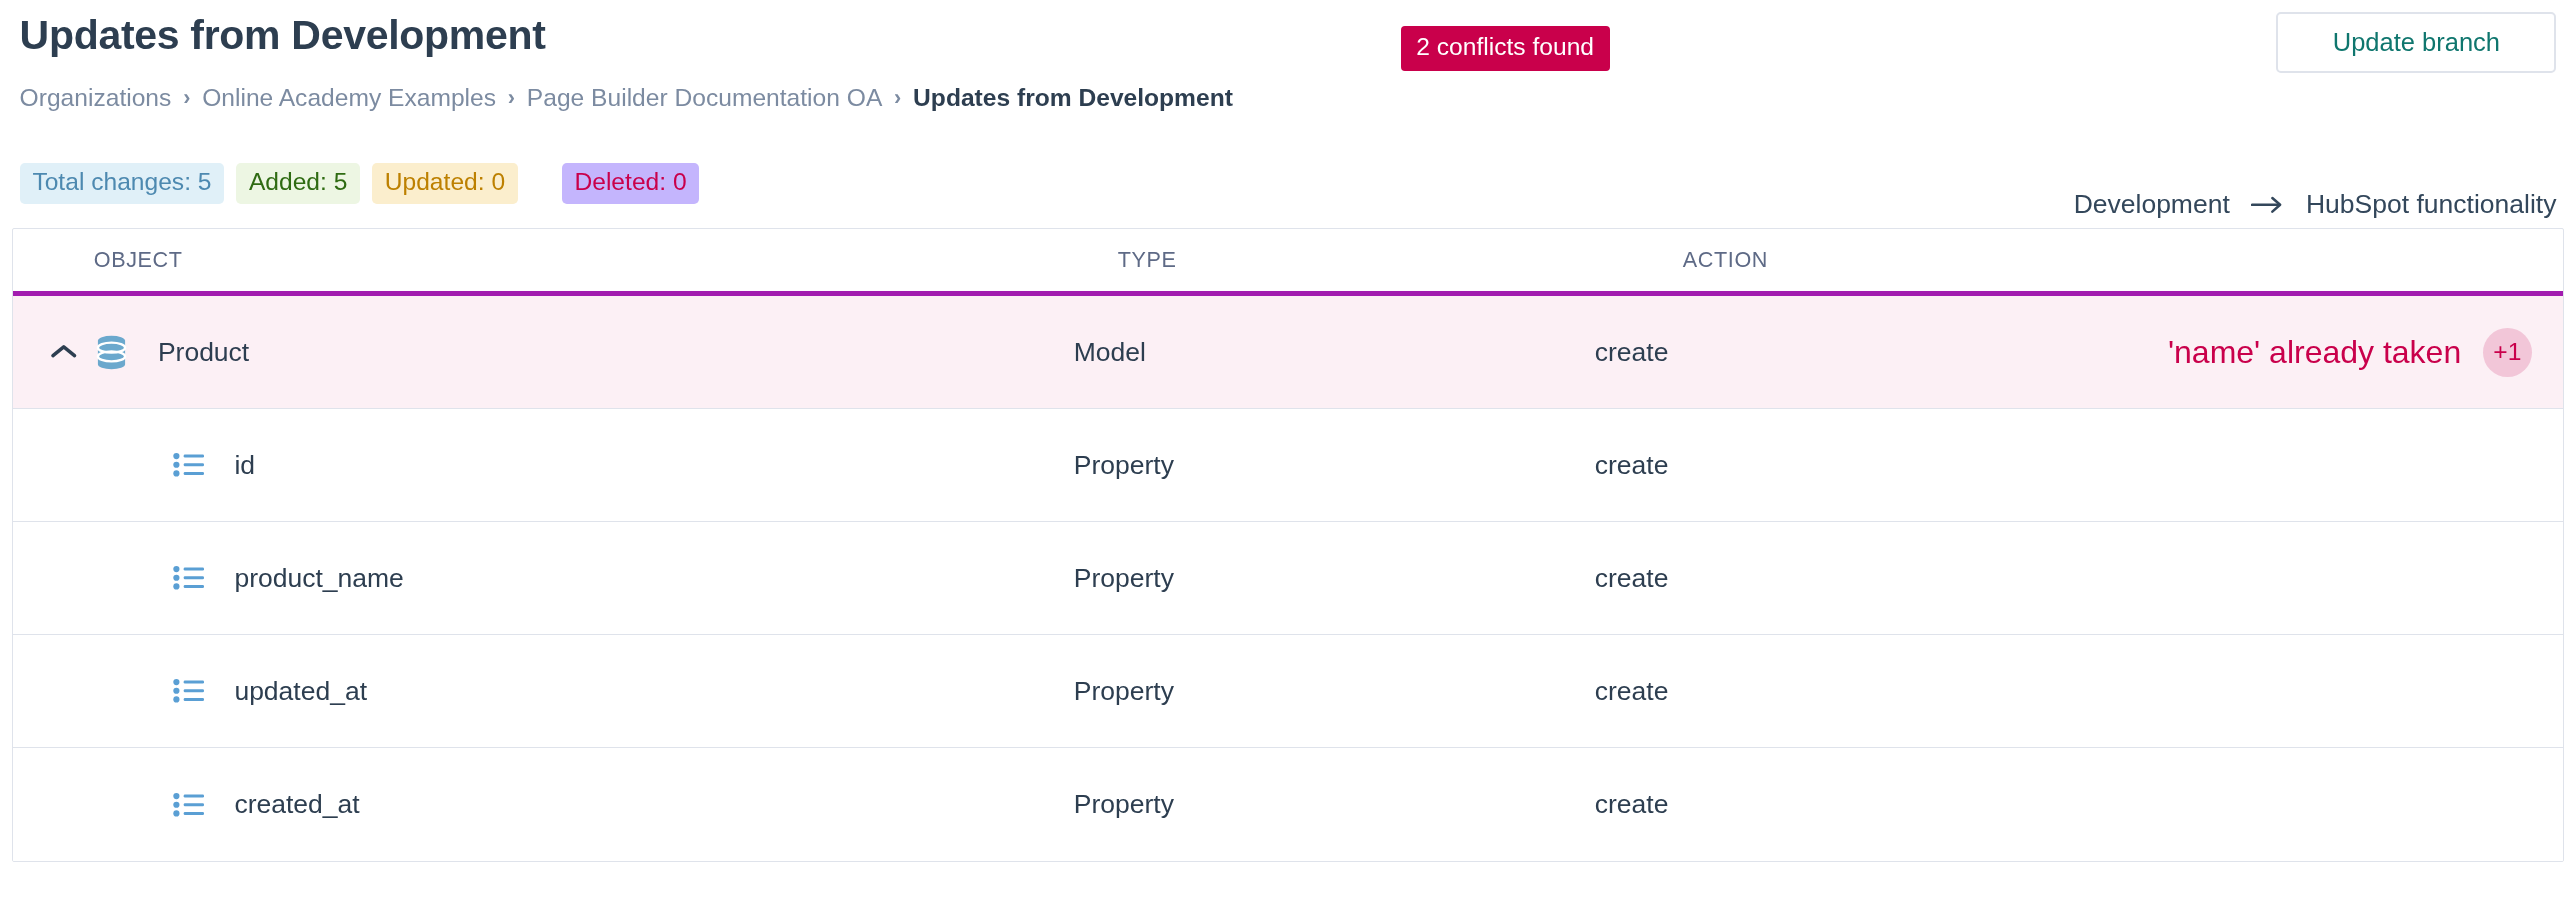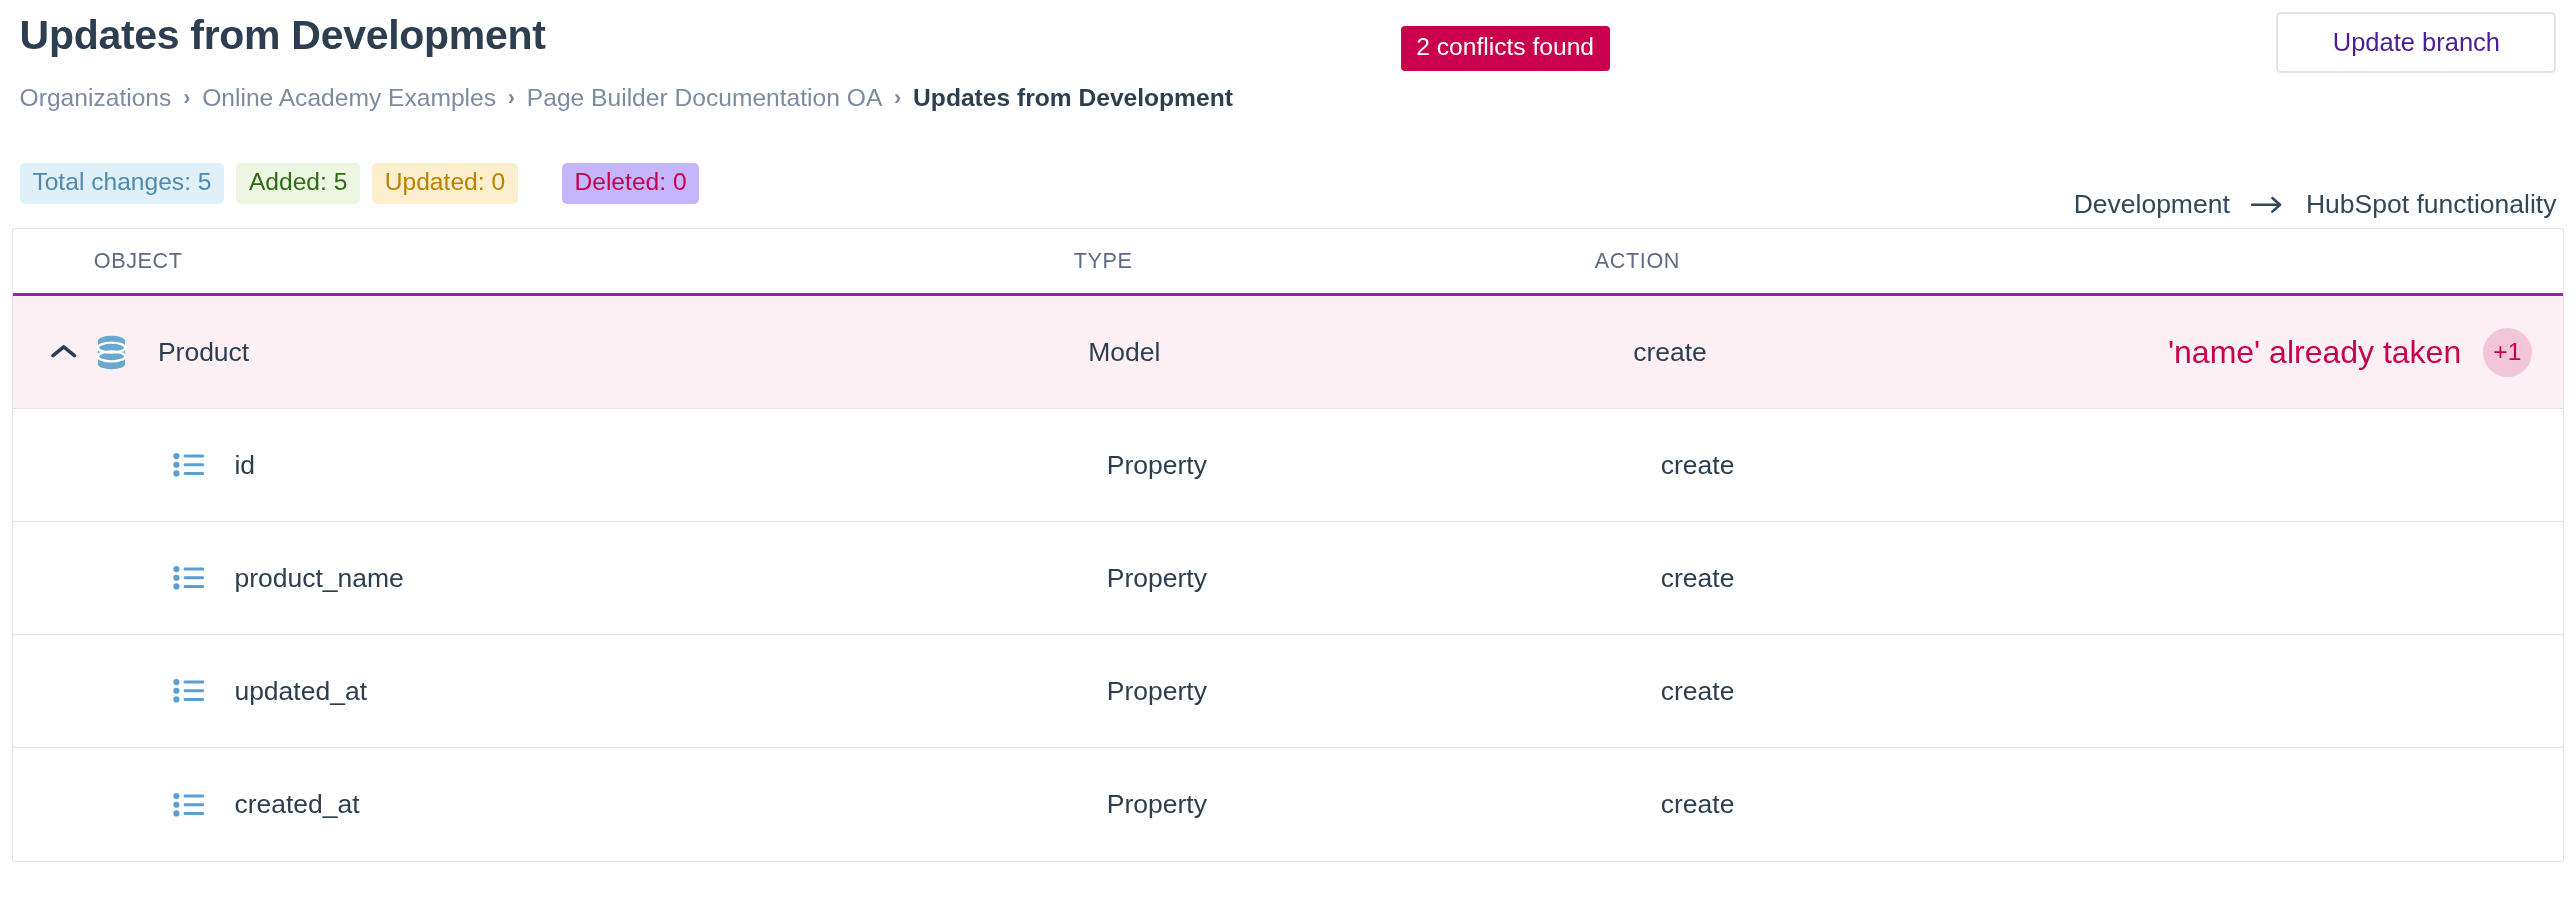--- a/index.html
+++ b/index.html
@@ -50,21 +50,21 @@
 
   .update-branch-btn {
     position: absolute;
     right: 0;
     top: 11.8px;
     width: 280px;
     height: 61px;
     background: #ffffff;
     border: 2px solid #dfe3eb;
     border-radius: 4.9px;
-    color: #4c1d95;
+    color: #0f766e;
     font-size: 25.5px;
     font-family: "Liberation Sans", sans-serif;
     cursor: default;
   }
 
   
   .breadcrumb {
     position: absolute;
     left: 19.6px;
     top: 84px;
@@ -128,41 +128,41 @@
     background: #ffffff;
     border: 1px solid #dfe3eb;
     border-radius: 2px;
     overflow: hidden;
   }
 
   .t-head {
     display: flex;
     align-items: center;
     height: 67px;
-    border-bottom: 3px solid #a21caf;
+    border-bottom: 5px solid #a21caf;
+    gap: 44px;
   }
   .t-head .th {
     font-size: 21.6px;
     font-weight: normal;
     color: #5e6a86;
     letter-spacing: 0.6px;
   }
 
   .col-object { width: 1061px; padding-left: 81px; }
   .col-type   { width: 501px; }
   .col-action { width: 511px; margin-left: 20px; }
   .col-status { flex: 1; display: flex; align-items: center; justify-content: flex-end; padding-right: 31px; }
 
   .t-row {
     display: flex;
     align-items: center;
     height: 113px;
     border-bottom: 1px solid #dfe3eb;
     background: #ffffff;
-    gap: 33px;
   }
   .t-row:last-child { border-bottom: none; }
   .t-row.conflict { background: #fcf0f5; }
 
   .cell-text {
     font-size: 26.5px;
     color: #2d3e50;
   }
 
   .obj-cell {

